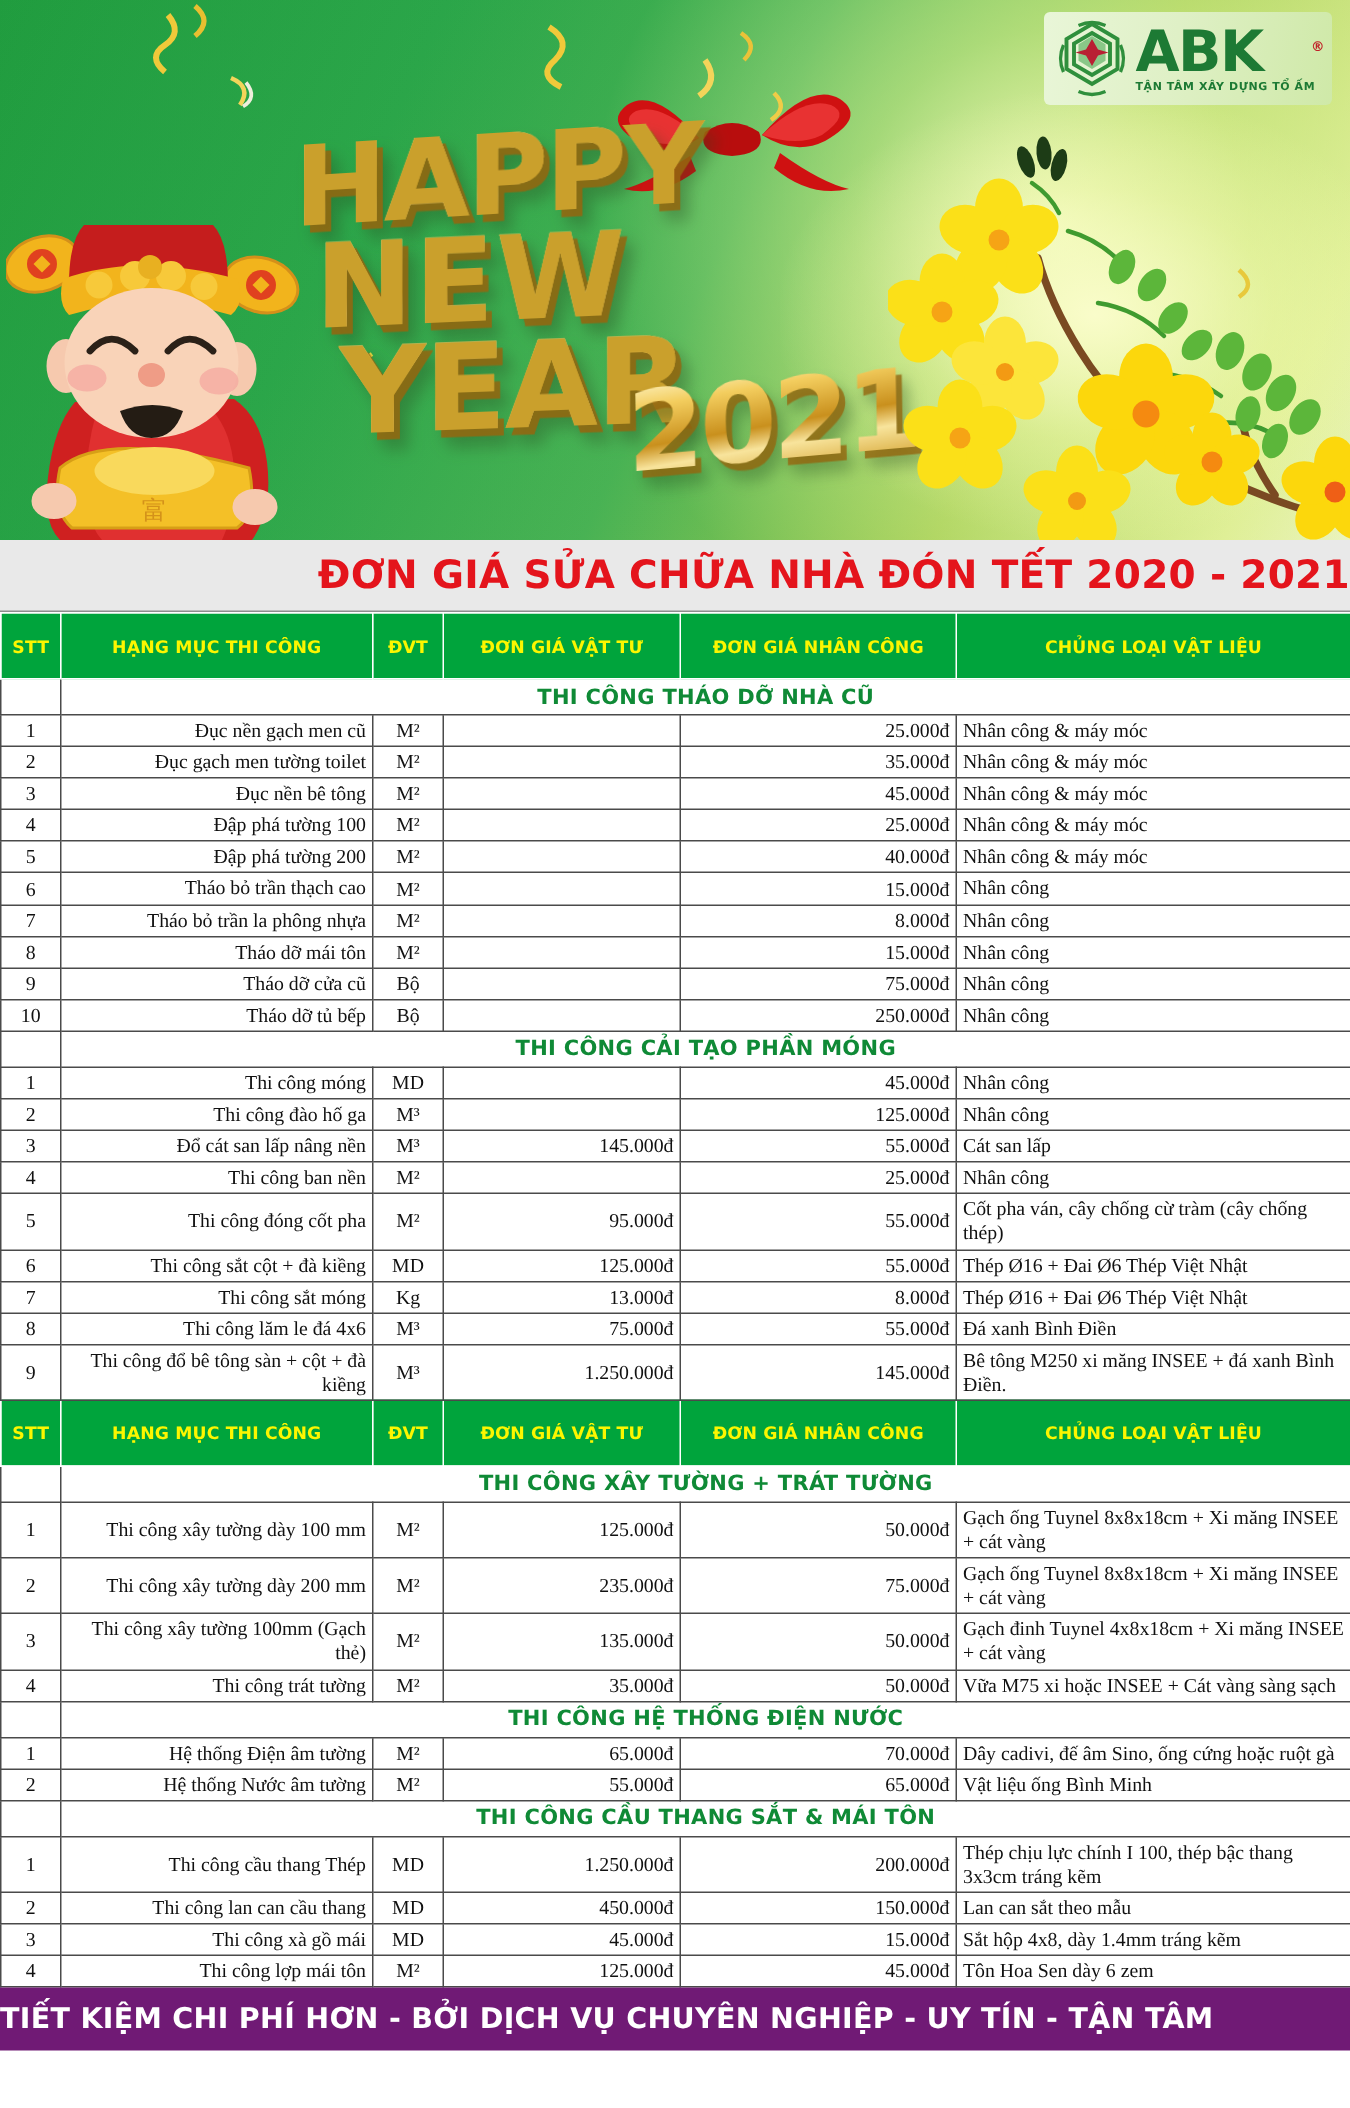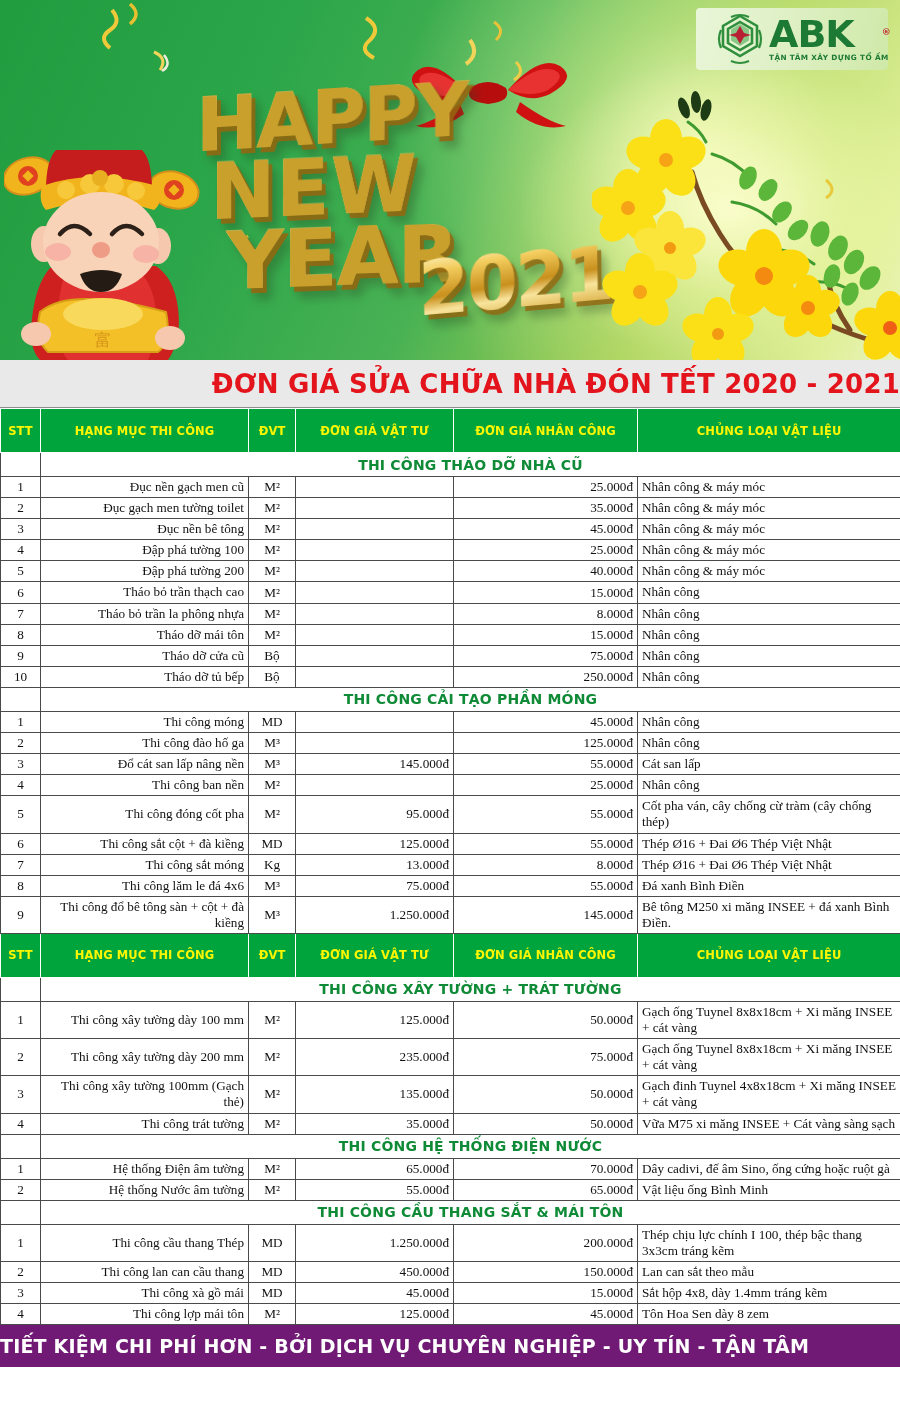--- a/index.html
+++ b/index.html
@@ -25,21 +25,21 @@
     background: radial-gradient(ellipse at center, rgba(255,255,210,.85) 0%, rgba(250,252,180,.35) 40%, rgba(255,255,200,0) 72%);
     pointer-events:none;
   }
 
   
   .logo {
     position: absolute; right: 12px; top: 8px;
     width: 192px; height: 62px;
     display: flex; align-items: center;
     background: linear-gradient(100deg,#e9f6d8 0%, #dff0c6 45%, #cfe9a8 100%);
-    border-radius: 4px; padding: 3px 7px 3px 17px;
+    border-radius: 4px; padding: 3px 7px 3px 5px;
   }
   .logo-mark { width: 54px; height: 54px; flex: 0 0 54px; position: relative; }
   .logo-text { flex: 1; padding-left: 2px; }
   .logo-abk {
     font-family: "DejaVu Sans", sans-serif;
     font-weight: 900; font-size: 38px; line-height: 36px;
     color: #1d7a34; letter-spacing: -1px; position: relative;
   }
   .logo-reg {
     position:absolute; top:-2px; right:-1px;
@@ -594,21 +594,21 @@
           <td class="money">135.000đ</td>
           <td class="money">50.000đ</td>
           <td class="type">Gạch đinh Tuynel 4x8x18cm + Xi măng INSEE + cát vàng</td>
         </tr>
         <tr>
           <td class="stt">4</td>
           <td class="item">Thi công trát tường</td>
           <td class="dvt">M²</td>
           <td class="money">35.000đ</td>
           <td class="money">50.000đ</td>
-          <td class="type">Vữa M75 xi măng INSEE + Cát vàng sàng sạch</td>
+          <td class="type">Vữa M75 xi hoặc INSEE + Cát vàng sàng sạch</td>
         </tr>
         <tr class="section">
           <td class="blank-stt"></td>
           <td colspan="5">THI CÔNG HỆ THỐNG ĐIỆN NƯỚC</td>
         </tr>
         <tr>
           <td class="stt">1</td>
           <td class="item">Hệ thống Điện âm tường</td>
           <td class="dvt">M²</td>
           <td class="money">65.000đ</td>
@@ -650,21 +650,21 @@
           <td class="money">45.000đ</td>
           <td class="money">15.000đ</td>
           <td class="type">Sắt hộp 4x8, dày 1.4mm tráng kẽm</td>
         </tr>
         <tr>
           <td class="stt">4</td>
           <td class="item">Thi công lợp mái tôn</td>
           <td class="dvt">M²</td>
           <td class="money">125.000đ</td>
           <td class="money">45.000đ</td>
-          <td class="type">Tôn Hoa Sen dày 8 zem</td>
+          <td class="type">Tôn Hoa Sen dày 6 zem</td>
         </tr>
       </tbody>
   </table>
 
   <div class="footer">
     <span>TIẾT KIỆM CHI PHÍ HƠN - BỞI DỊCH VỤ CHUYÊN NGHIỆP - UY TÍN - TẬN TÂM</span>
   </div>
 
 </div>
 

